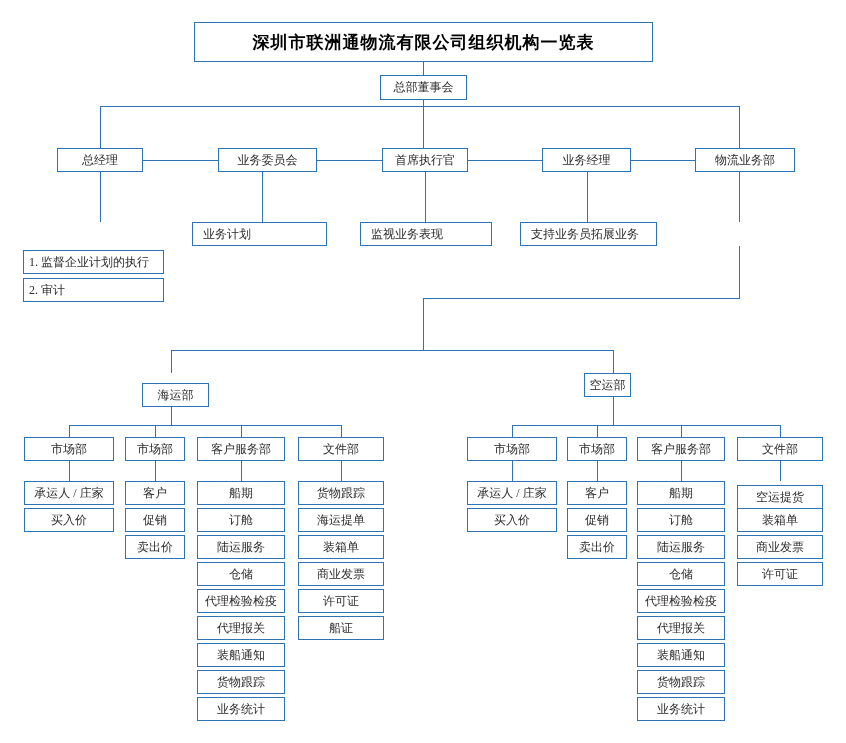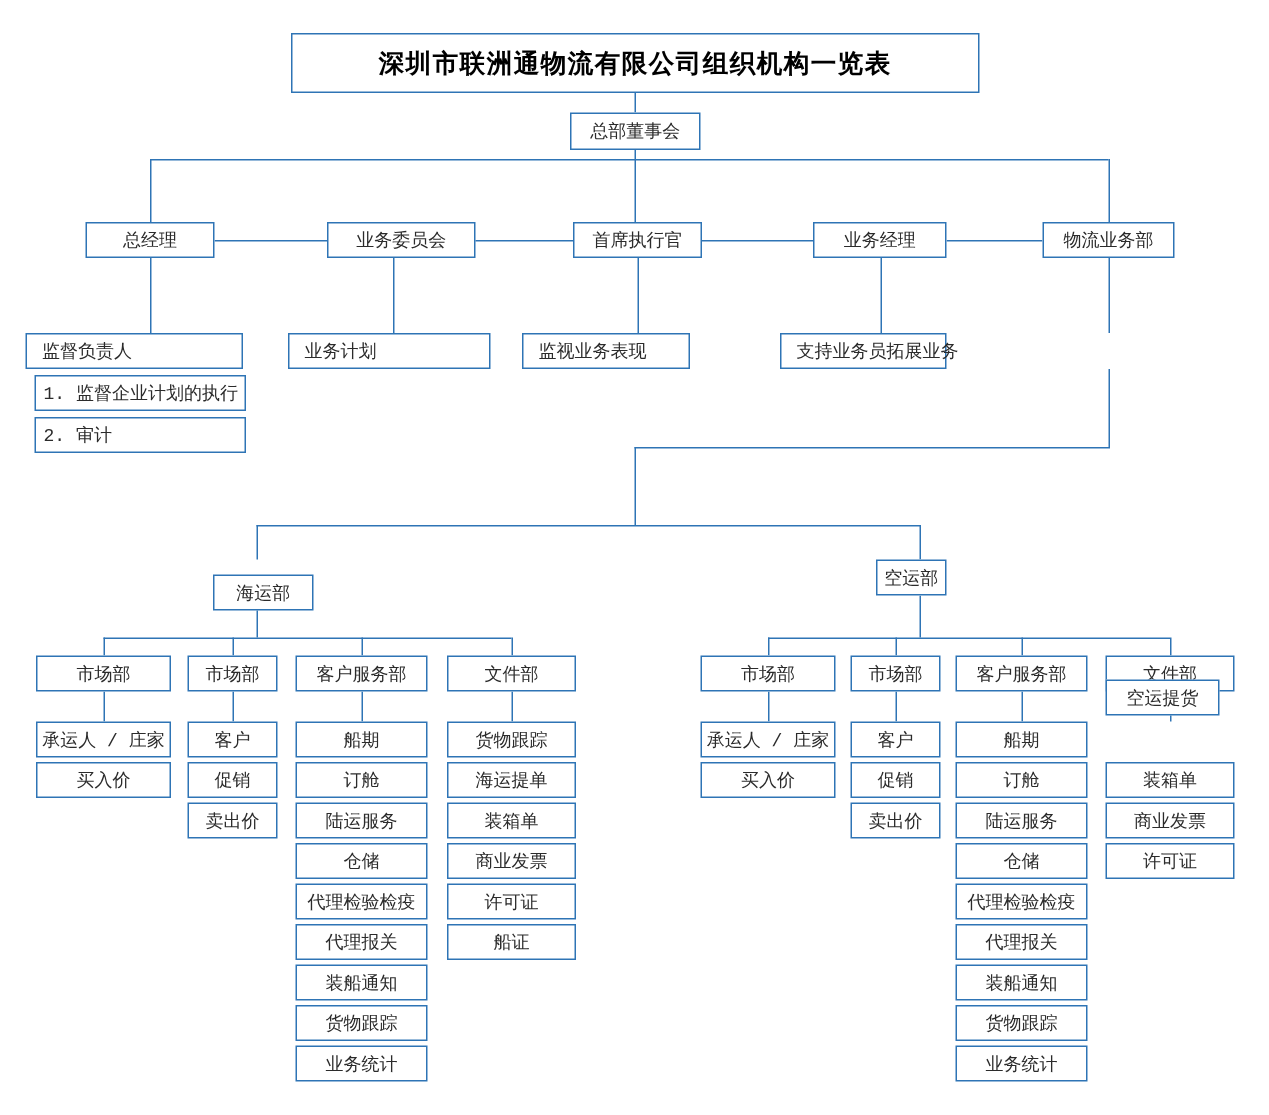--- a/index.html
+++ b/index.html
@@ -1,19 +1,19 @@
 <!DOCTYPE html>
 <html style="--line: #2E74B5; --text: #2B2B2B; --bg: #FFFFFF;"><head>
 <meta charset="utf-8">
 <style>
   :root{ --line:#2E74B5; --text:#2B2B2B; --bg:#FFFFFF; }
   html,body{margin:0;padding:0;background:var(--bg);}
   .canvas{
     position:relative;width:846px;height:743px;background:var(--bg);
-    font-family:Liberation Mono, monospace;overflow:hidden;
+    font-family:Liberation Serif, serif;overflow:hidden;
   }
   .node{
     position:absolute;box-sizing:border-box;border:1px solid var(--line);
     background:#fff;color:var(--text);font-size:12px;height:24px;
     display:flex;align-items:center;justify-content:center;white-space:nowrap;
   }
   .left-text{justify-content:flex-start;padding-left:10px;}
   .note-text{justify-content:flex-start;padding-left:5px;}
   .title-node{font-weight:bold;font-size:17px;color:#000;letter-spacing:1px;}
   .vl{position:absolute;width:1px;background:var(--line);}
@@ -65,26 +65,25 @@
   <div class="vl" style="left:681px;top:461px;height:20px"></div>
   <div class="vl" style="left:780px;top:461px;height:20px"></div>
 
   <div class="node title-node" style="left:194px;top:22px;width:459px;height:40px">深圳市联洲通物流有限公司组织机构一览表</div>
   <div class="node" style="left:380px;top:75px;width:87px;height:25px">总部董事会</div>
 
   <div class="node" style="left:57px;top:148px;width:86px">总经理</div>
   <div class="node" style="left:218px;top:148px;width:99px">业务委员会</div>
   <div class="node" style="left:382px;top:148px;width:86px">首席执行官</div>
   <div class="node" style="left:542px;top:148px;width:89px">业务经理</div>
-  <div class="node" style="left:695px;top:148px;width:88px">物流业务部</div>
+  <div class="node" style="left:695px;top:148px;width:100px">物流业务部</div>
 
-  <div class="node left-text" style="left:17px;top:222px;width:145px">监督负责人</div>
   <div class="node left-text" style="left:192px;top:222px;width:135px">业务计划</div>
-  <div class="node left-text" style="left:348px;top:222px;width:112px">监视业务表现</div>
-  <div class="node left-text" style="left:520px;top:222px;width:111px">支持业务员拓展业务</div>
+  <div class="node left-text" style="left:360px;top:222px;width:132px">监视业务表现</div>
+  <div class="node left-text" style="left:520px;top:222px;width:137px">支持业务员拓展业务</div>
 
   <div class="node note-text" style="left:23px;top:250px;width:141px">1. 监督企业计划的执行</div>
   <div class="node note-text" style="left:23px;top:278px;width:141px">2. 审计</div>
 
   <div class="node" style="left:142px;top:383px;width:67px">海运部</div>
   <div class="node" style="left:584px;top:373px;width:47px">空运部</div>
 
   <div class="node" style="left:24px;top:437px;width:90px">市场部</div>
   <div class="node" style="left:125px;top:437px;width:60px">市场部</div>
   <div class="node" style="left:197px;top:437px;width:88px">客户服务部</div>
@@ -129,18 +128,18 @@
   <div class="node" style="left:637px;top:481px;width:88px">船期</div>
   <div class="node" style="left:637px;top:508px;width:88px">订舱</div>
   <div class="node" style="left:637px;top:535px;width:88px">陆运服务</div>
   <div class="node" style="left:637px;top:562px;width:88px">仓储</div>
   <div class="node" style="left:637px;top:589px;width:88px">代理检验检疫</div>
   <div class="node" style="left:637px;top:616px;width:88px">代理报关</div>
   <div class="node" style="left:637px;top:643px;width:88px">装船通知</div>
   <div class="node" style="left:637px;top:670px;width:88px">货物跟踪</div>
   <div class="node" style="left:637px;top:697px;width:88px">业务统计</div>
 
-  <div class="node" style="left:737px;top:453px;width:76px">空运提货</div>
+  <div class="node" style="left:737px;top:485px;width:86px">空运提货</div>
   <div class="node" style="left:737px;top:508px;width:86px">装箱单</div>
   <div class="node" style="left:737px;top:535px;width:86px">商业发票</div>
   <div class="node" style="left:737px;top:562px;width:86px">许可证</div>
 
 </div>
 
 </body></html>

